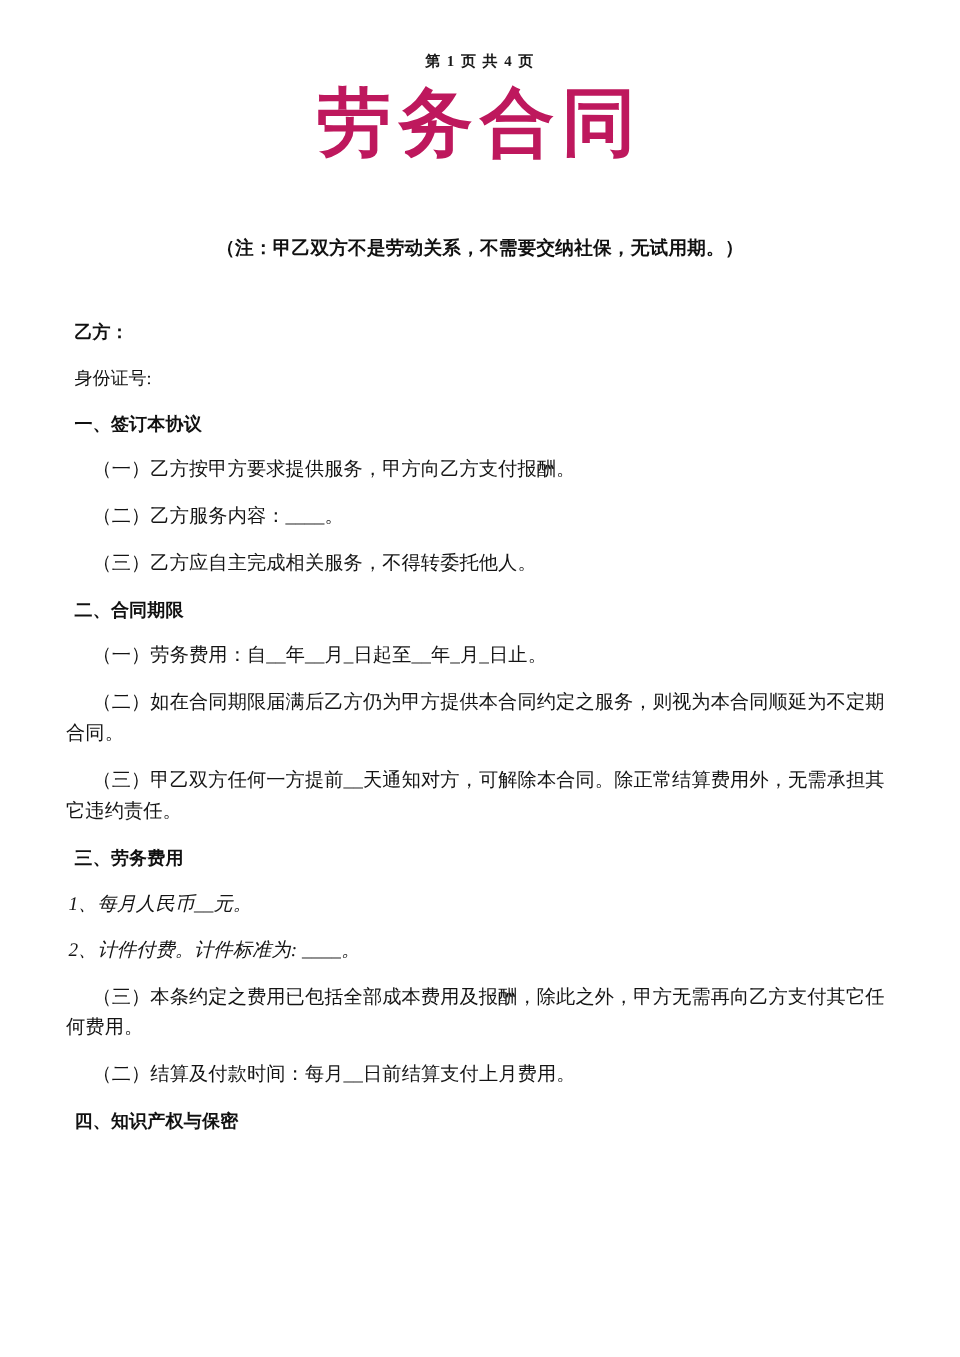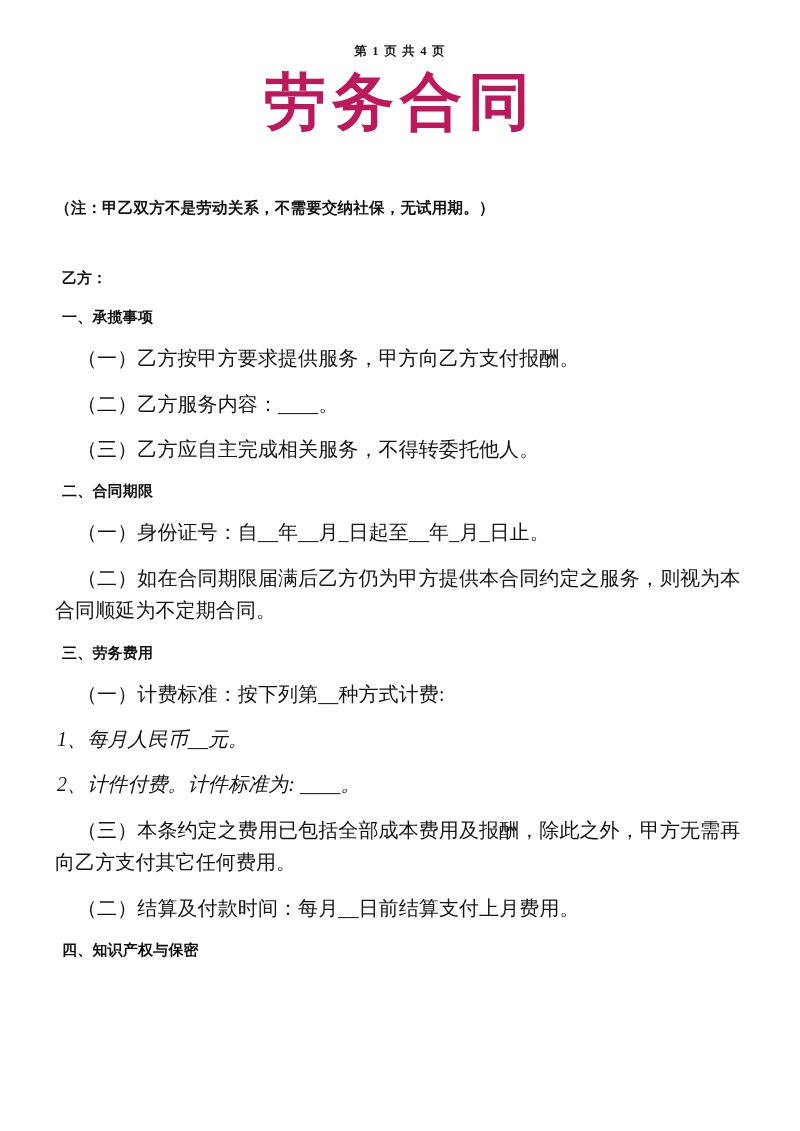--- a/index.html
+++ b/index.html
@@ -47,20 +47,21 @@
     font-weight: 700;
     letter-spacing: 6px;
     margin: 0;
     padding: 0 0 2px 0;
     color: #be185d;
     font-family: "DejaVu Sans", "Liberation Sans", sans-serif;
   }
 
   
   .doc-note {
+    text-align: center;
     font-weight: 700;
     font-size: 15.5px;
     letter-spacing: 0.2px;
     margin: 56px 0 0 0;
     line-height: 1.6;
     color: #111111;
   }
 
   
   .party-block {
@@ -92,21 +93,21 @@
     font-size: 15px;
     font-weight: 700;
     line-height: 1.6;
     margin: 14px 0 0 0;
     padding-left: 7px;
     letter-spacing: 0.2px;
     color: #111111;
   }
 
   .clause {
-    font-size: 20px;
+    font-size: 16px;
     line-height: 1.62;
     margin: 13px 0 0 0;
     text-indent: 22px;
     letter-spacing: 0.1px;
   }
 
   .clause.flush {
     text-indent: 0;
     padding-left: 2px;
     font-style: italic;
@@ -118,39 +119,40 @@
 <div class="page">
 
   <div class="page-number">第 1 页 共 4 页</div>
 
   <h1 class="doc-title">劳务合同</h1>
 
   <p class="doc-note">（注：甲乙双方不是劳动关系，不需要交纳社保，无试用期。）</p>
 
   <div class="party-block">
     <p class="party-line">乙方：</p>
+    <p class="party-line regular">身份证号:</p>
   </div>
 
 
   <div>
-    <p class="section-heading">一、承揽事项</p>
+    <p class="section-heading">一、签订本协议</p>
     <p class="clause">（一）乙方按甲方要求提供服务，甲方向乙方支付报酬。</p>
     <p class="clause">（二）乙方服务内容：____。</p>
     <p class="clause">（三）乙方应自主完成相关服务，不得转委托他人。</p>
   </div>
 
   <div>
     <p class="section-heading">二、合同期限</p>
-    <p class="clause">（一）身份证号：自__年__月_日起至__年_月_日止。</p>
+    <p class="clause">（一）劳务费用：自__年__月_日起至__年_月_日止。</p>
     <p class="clause">（二）如在合同期限届满后乙方仍为甲方提供本合同约定之服务，则视为本合同顺延为不定期合同。</p>
+    <p class="clause">（三）甲乙双方任何一方提前__天通知对方，可解除本合同。除正常结算费用外，无需承担其它违约责任。</p>
   </div>
 
   <div>
     <p class="section-heading">三、劳务费用</p>
-    <p class="clause">（一）计费标准：按下列第__种方式计费:</p>
     <p class="clause flush">1、每月人民币__元。</p>
     <p class="clause flush">2、计件付费。计件标准为:  ____。</p>
     <p class="clause">（三）本条约定之费用已包括全部成本费用及报酬，除此之外，甲方无需再向乙方支付其它任何费用。</p>
     <p class="clause">（二）结算及付款时间：每月__日前结算支付上月费用。</p>
   </div>
 
   <div>
     <p class="section-heading">四、知识产权与保密</p>
   </div>
 

